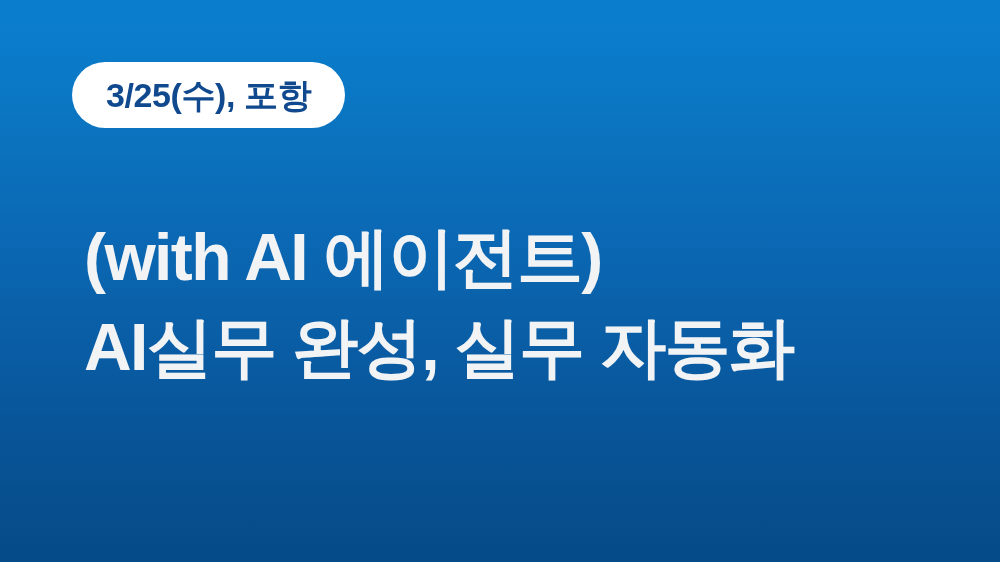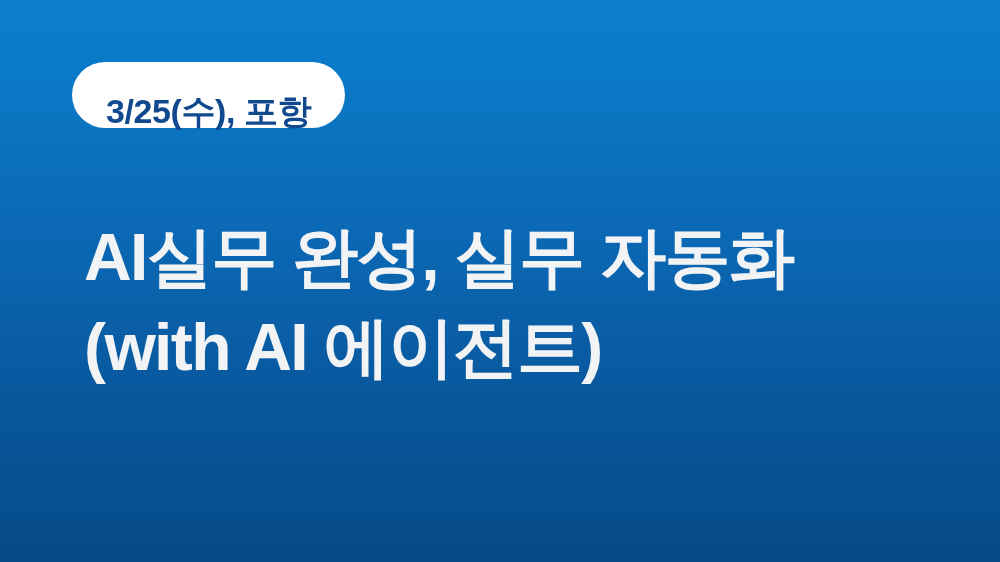--- a/index.html
+++ b/index.html
@@ -29,21 +29,21 @@
     -webkit-font-smoothing: antialiased;
   }
 
   
   .badge {
     position: absolute;
     left: 72px;
     top: 62px;
     height: 66px;
     display: flex;
-    align-items: flex-end;
+    align-items: center;
     justify-content: center;
     padding: 0 34px;
     background: #ffffff;
     border-radius: 33px;
     box-sizing: border-box;
   }
 
   .badge-label {
     font-size: 34px;
     font-weight: 700;
@@ -74,17 +74,17 @@
 </head>
 <body>
 
 <div class="slide">
 
   <div class="badge">
     <span class="badge-label">3/25(수), 포항</span>
   </div>
 
   <div class="headline">
+    <span class="headline-line">(with AI 에이전트)</span>
     <span class="headline-line">AI실무 완성, 실무 자동화</span>
-    <span class="headline-line">(with AI 에이전트)</span>
   </div>
 
 </div>
 
 </body></html>

